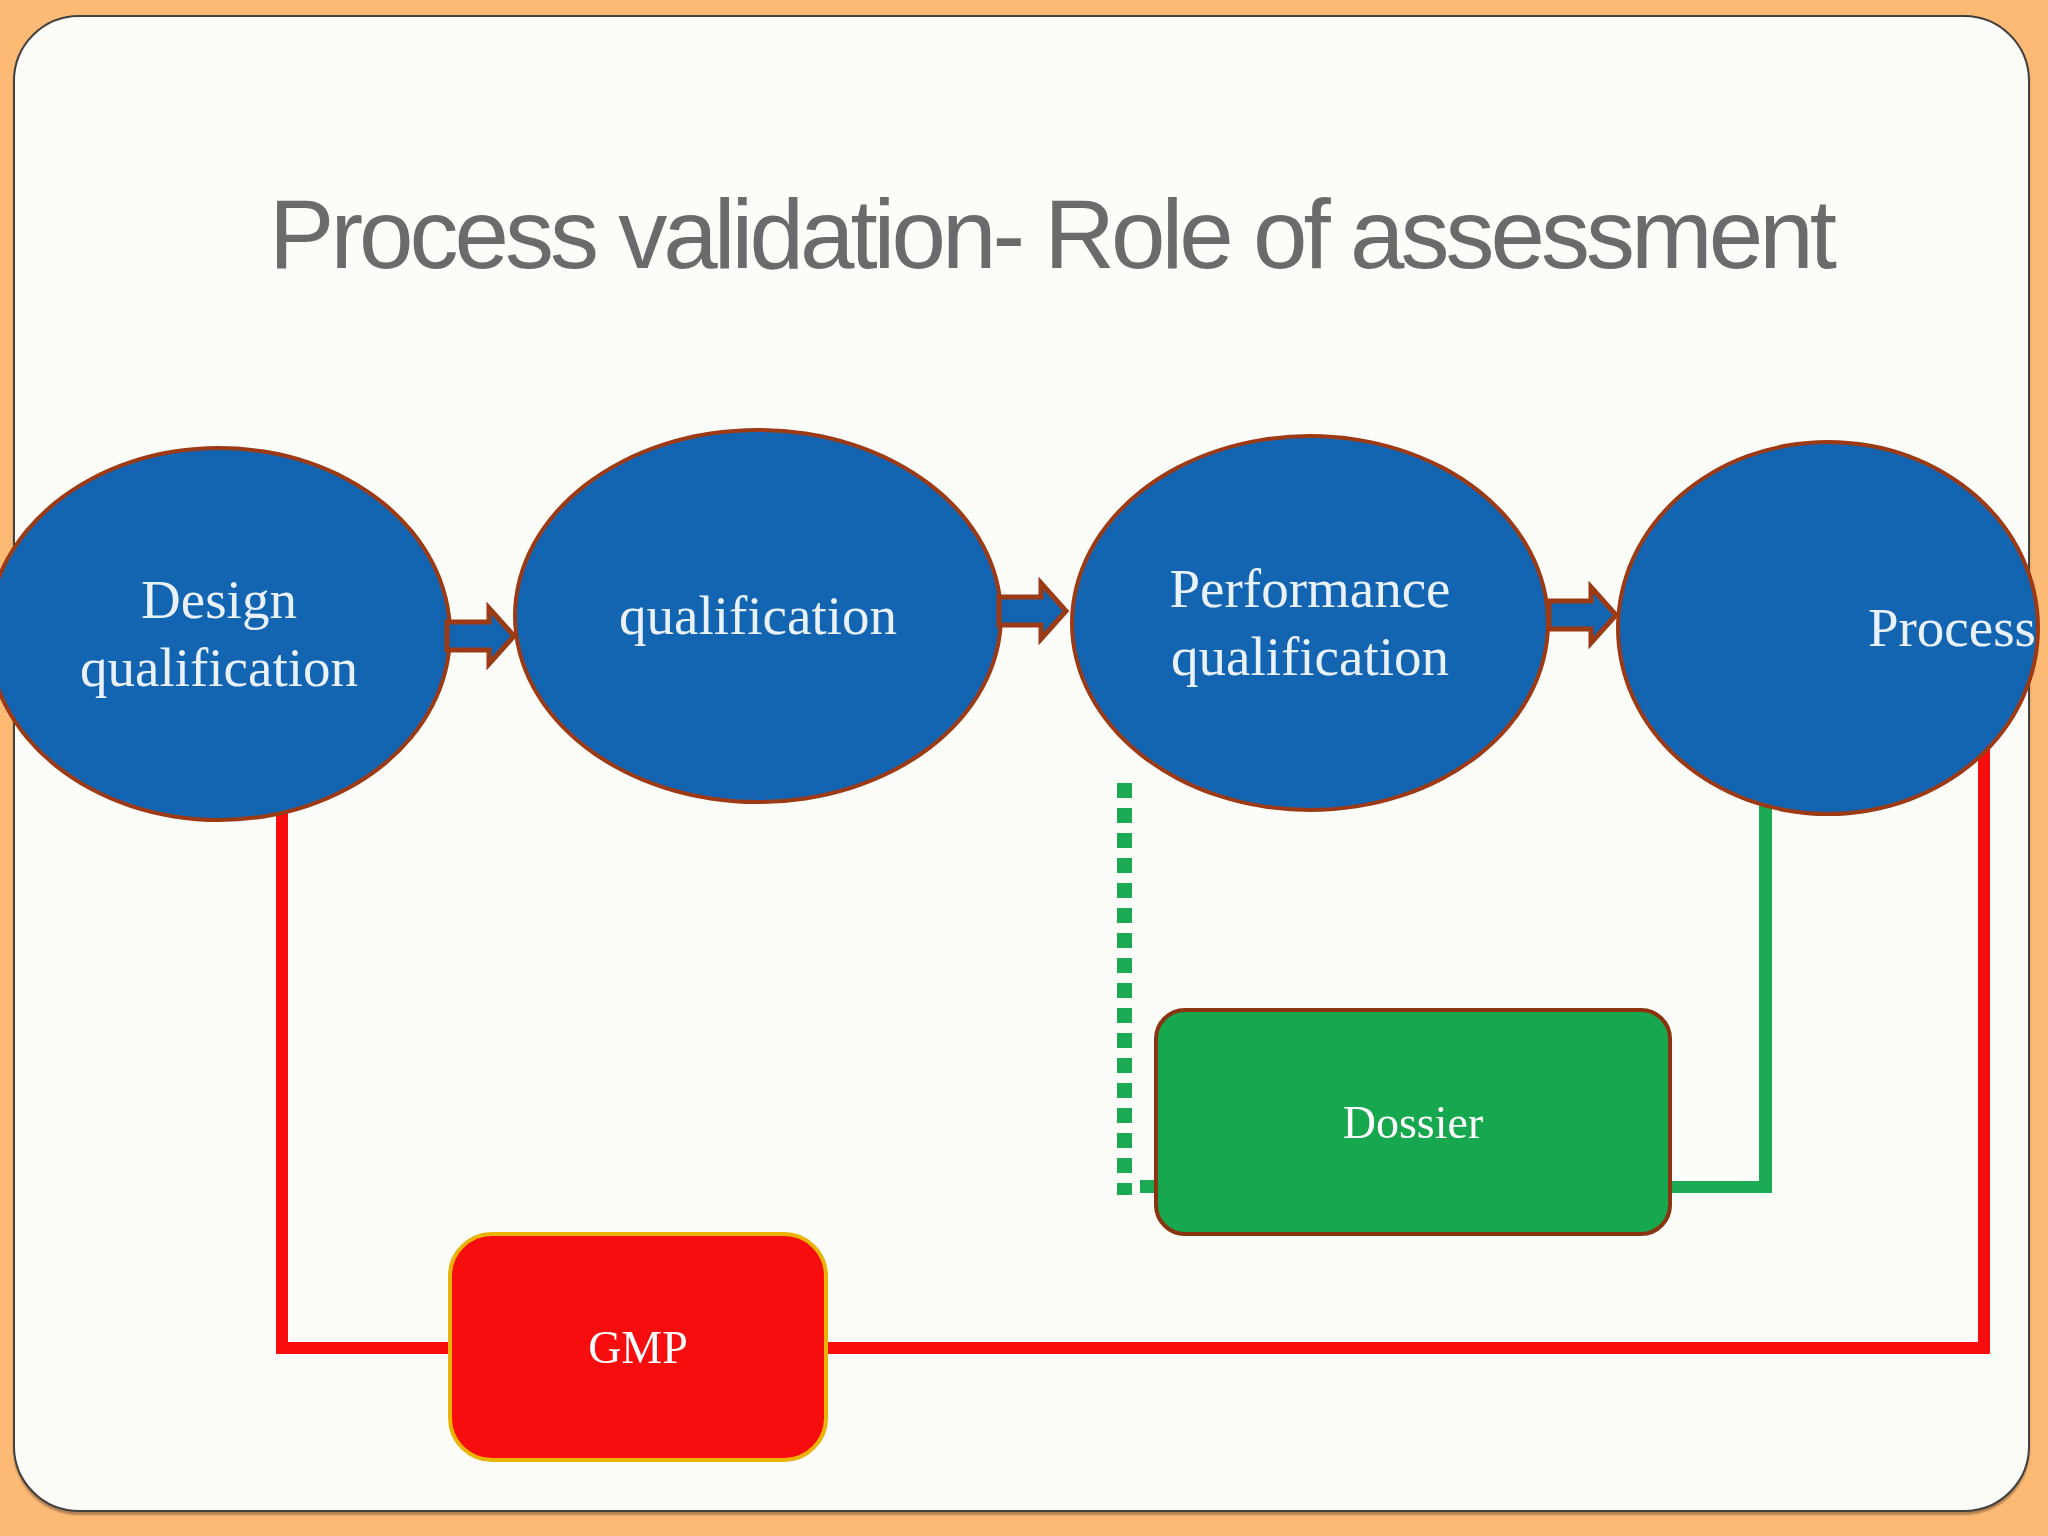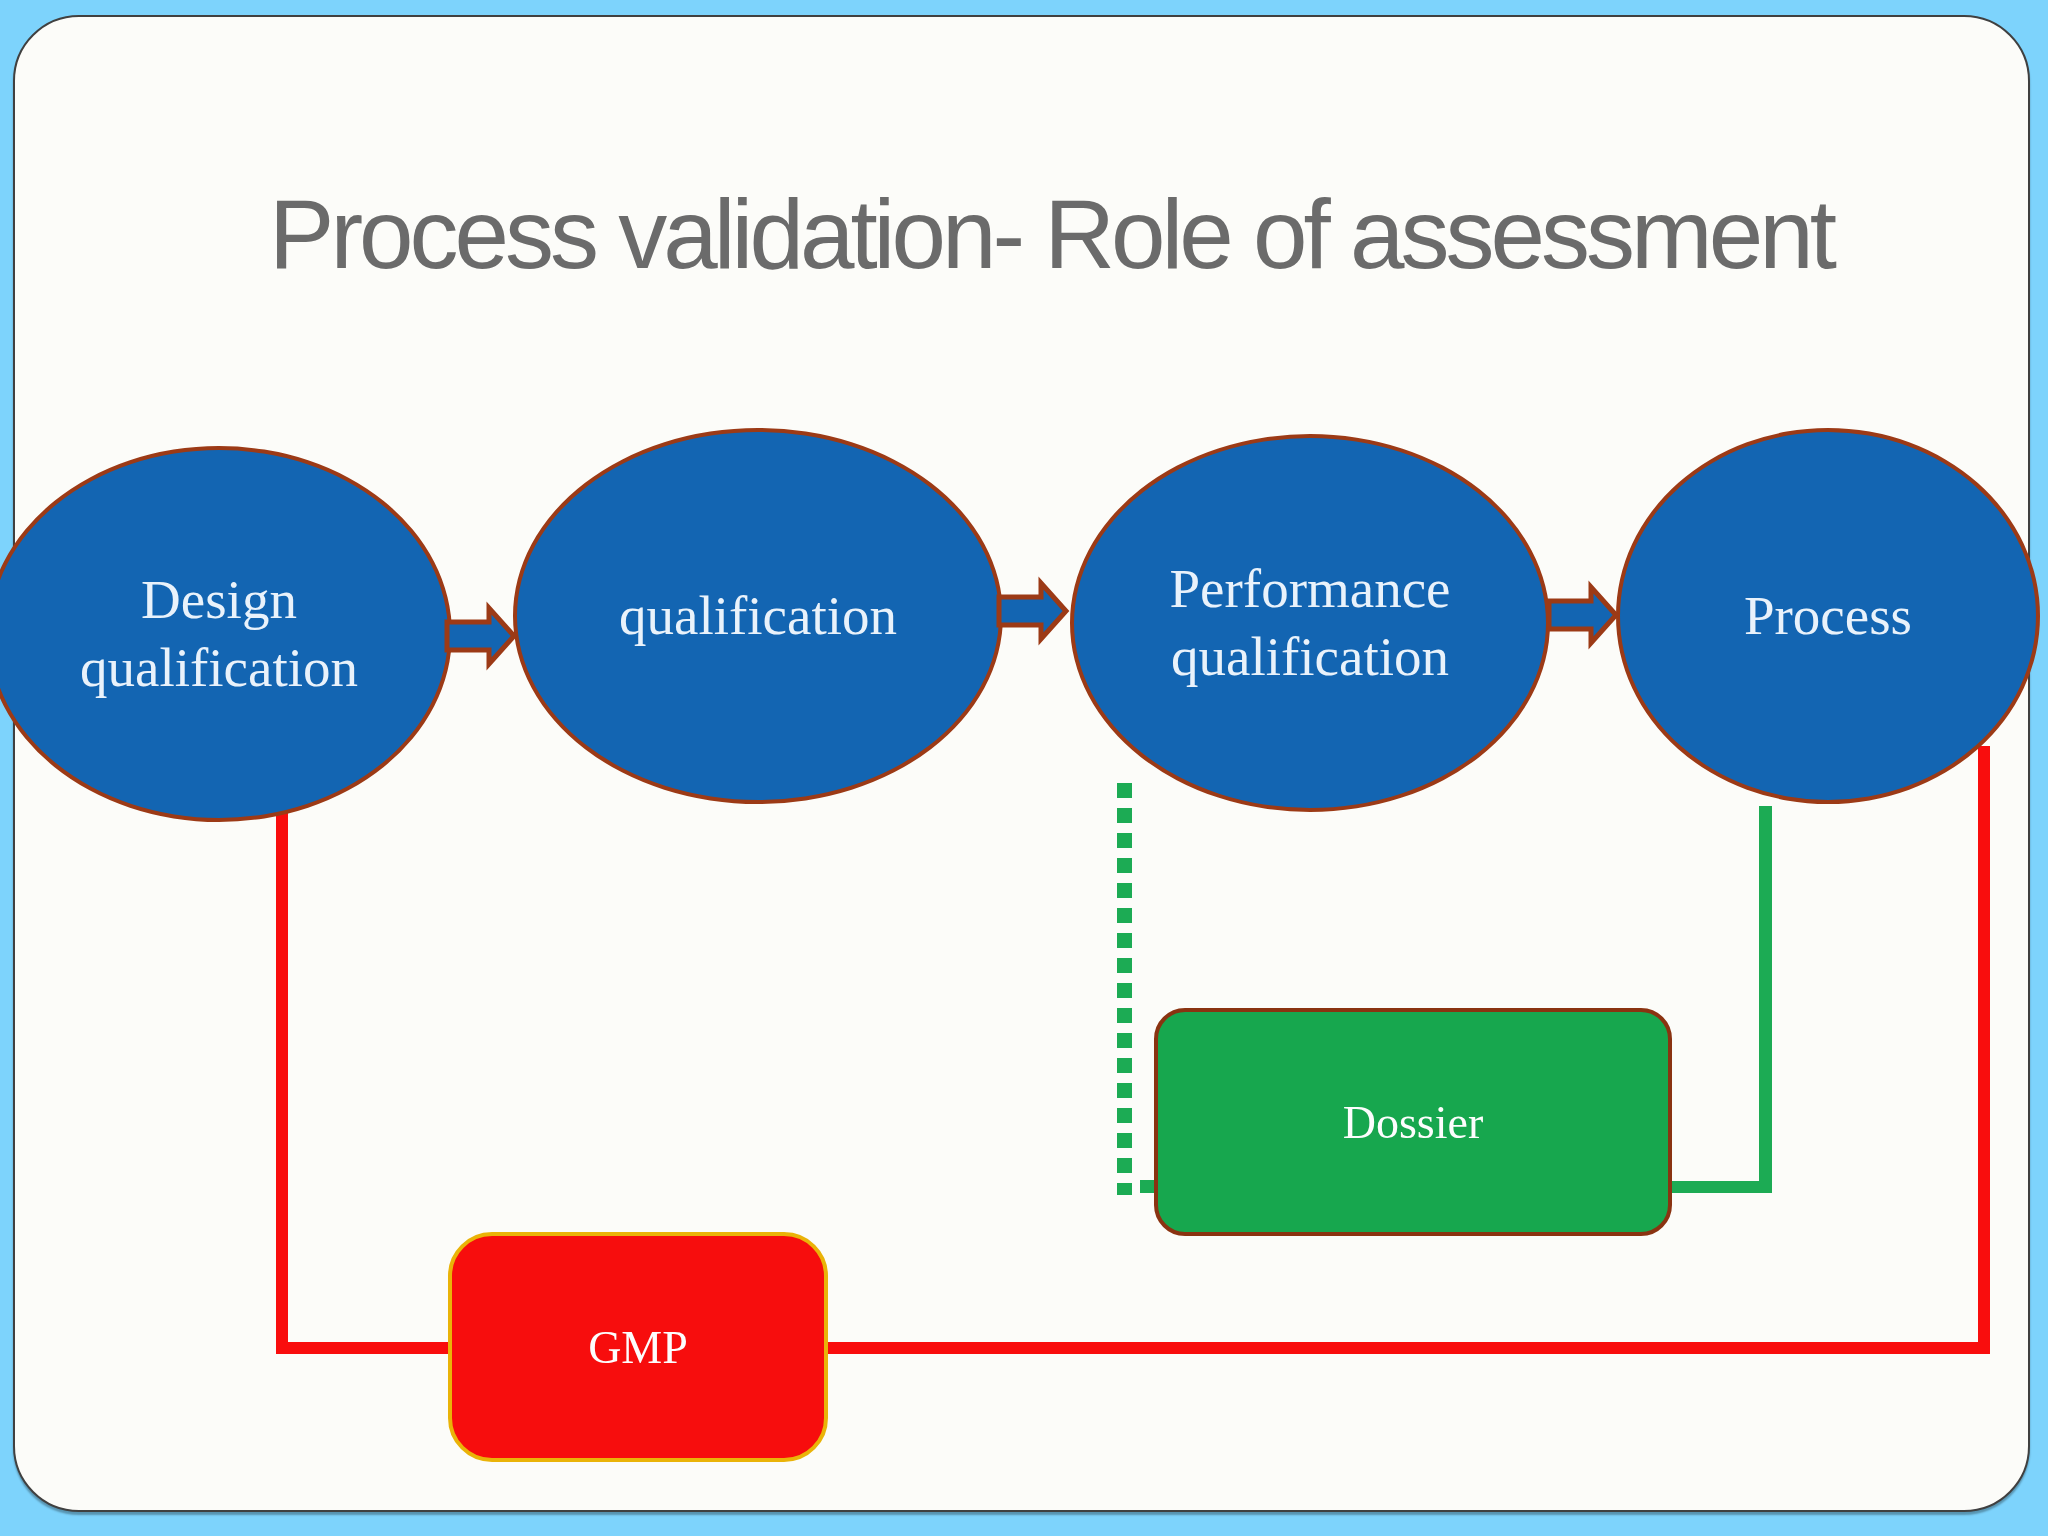--- a/index.html
+++ b/index.html
@@ -1,16 +1,16 @@
 <!DOCTYPE html>
 <html><head>
 <meta charset="utf-8">
 <style>
   html,body{margin:0;padding:0;background:#ffffff;}
-  .stage{position:relative;width:2048px;height:1536px;overflow:hidden;background:#7dd3fc;
+  .stage{position:relative;width:2048px;height:1536px;overflow:hidden;background:#fdba74;
          font-family:"Liberation Serif", serif;}
   .stage *{box-sizing:border-box;}
 
   
   .slide-frame{position:absolute;left:13px;top:15px;width:2017px;height:1497px;
     border:2px solid #404040;border-radius:66px;background:#FCFCF9;
     box-shadow:0 3px 2px rgba(0,0,0,.3);z-index:0;}
 
   
   .page-title{position:absolute;left:0;top:178px;width:100%;text-align:center;
@@ -18,21 +18,21 @@
     letter-spacing:-4px;color:#6B6B6B;z-index:2;white-space:nowrap;}
 
   
   .node{position:absolute;border-radius:50%;background:#1365B2;border:4px solid #9C3A16;
     display:flex;flex-direction:column;align-items:center;justify-content:center;
     z-index:3;text-align:center;}
   .node span{display:block;color:#E9F2FB;font-size:55px;line-height:68px;}
   .node-design{left:-14px;top:446px;width:466px;height:376px;}
   .node-operational{left:513px;top:428px;width:490px;height:376px;}
   .node-performance{left:1070px;top:434px;width:480px;height:378px;}
-  .node-process{left:1616px;top:428px;width:424px;height:376px;}
+  .node-process{left:1616px;top:440px;width:424px;height:376px;align-items:flex-end;}
 
   
   .line{position:absolute;z-index:2;}
   .red{background:#F90D0D;}
   .green{background:#1CAB54;}
   .line-red-left-v{left:276px;top:812px;width:12px;height:542px;}
   .line-red-h{left:276px;top:1342px;width:1714px;height:12px;}
   .line-red-right-v{left:1978px;top:746px;width:12px;height:608px;}
   .line-green-v{left:1759px;top:806px;width:13px;height:387px;}
   .line-green-h{left:1671px;top:1181px;width:101px;height:12px;}

